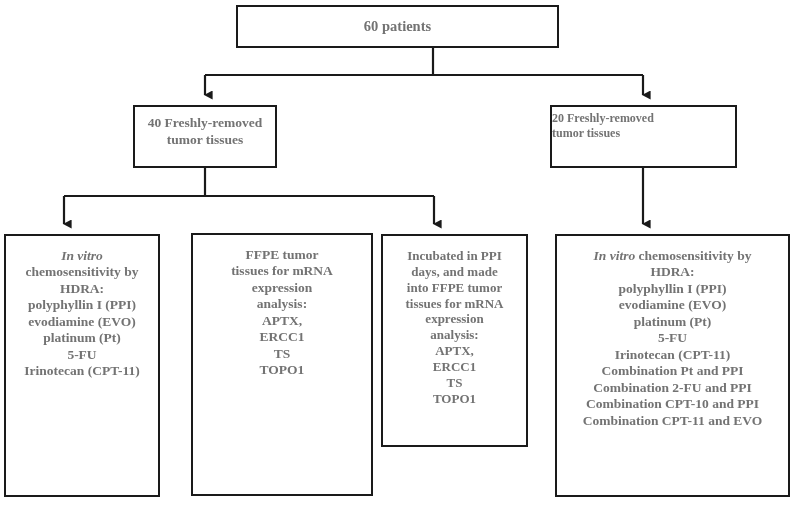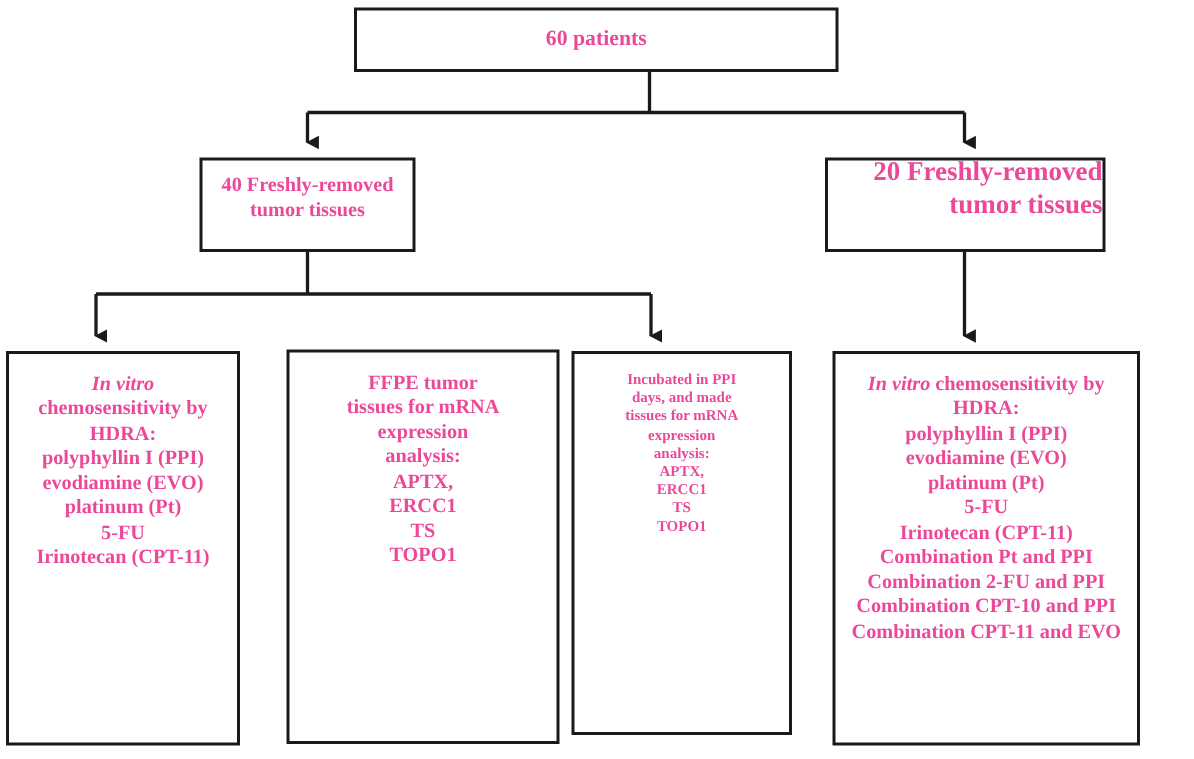--- a/index.html
+++ b/index.html
@@ -13,21 +13,21 @@
   }
   #flowchart{position:absolute;left:0;top:0;width:796px;height:506px;}
   .node{
     position:absolute;
     box-sizing:border-box;
     border:2px solid #1a1a1a;
     background:#ffffff;
     text-align:center;
     font-weight:bold;
     line-height:1.22;
-    color:#ec4899;
+    color:#737373;
   }
   .node .line{display:block;white-space:nowrap;}
   .node .line.italic{font-style:italic;}
   .node .line .it{font-style:italic;}
 
   
   #node-top{
     left:236px;top:5px;width:323px;height:43px;
     font-size:14.5px;
     display:flex;align-items:center;justify-content:center;
@@ -35,40 +35,40 @@
 
   
   #node-left-40{
     left:133px;top:105px;width:144px;height:63px;
     font-size:13.5px;
     display:flex;flex-direction:column;align-items:center;justify-content:center;
     padding-bottom:10px;
   }
   #node-right-20{
     left:550px;top:105px;width:187px;height:63px;
-    font-size:18px;
-    display:flex;flex-direction:column;align-items:flex-end;justify-content:center;
+    font-size:12px;
+    display:flex;flex-direction:column;align-items:flex-start;justify-content:center;
     padding-bottom:22px;
   }
 
   
   #node-hdra-40{
     left:4px;top:234px;width:156px;height:263px;
     font-size:13.5px;padding-top:12px;
   }
   #node-ffpe{
     left:191px;top:233px;width:182px;height:263px;
     font-size:13.5px;padding-top:12px;
   }
   #node-incubated{
-    left:381px;top:234px;width:147px;height:256px;
-    font-size:10px;padding-top:12px;
+    left:381px;top:234px;width:147px;height:213px;
+    font-size:13px;padding-top:12px;
   }
   #node-hdra-20{
-    left:555px;top:234px;width:205px;height:263px;
+    left:555px;top:234px;width:235px;height:263px;
     font-size:13.5px;padding-top:12px;
   }
 
   svg#connectors{
     position:absolute;left:0;top:0;width:796px;height:506px;
     pointer-events:none;
   }
 </style>
 </head>
 <body>
@@ -133,20 +133,21 @@
     <span class="line">analysis:</span>
     <span class="line">APTX,</span>
     <span class="line">ERCC1</span>
     <span class="line">TS</span>
     <span class="line">TOPO1</span>
   </div>
 
   <div class="node" id="node-incubated">
     <span class="line">Incubated in PPI</span>
     <span class="line">days, and made</span>
+    <span class="line">into FFPE tumor</span>
     <span class="line">tissues for mRNA</span>
     <span class="line">expression</span>
     <span class="line">analysis:</span>
     <span class="line">APTX,</span>
     <span class="line">ERCC1</span>
     <span class="line">TS</span>
     <span class="line">TOPO1</span>
   </div>
 
   <div class="node" id="node-hdra-20">

